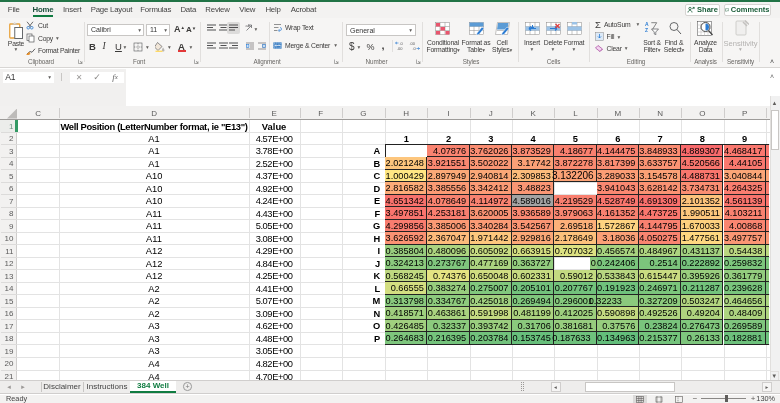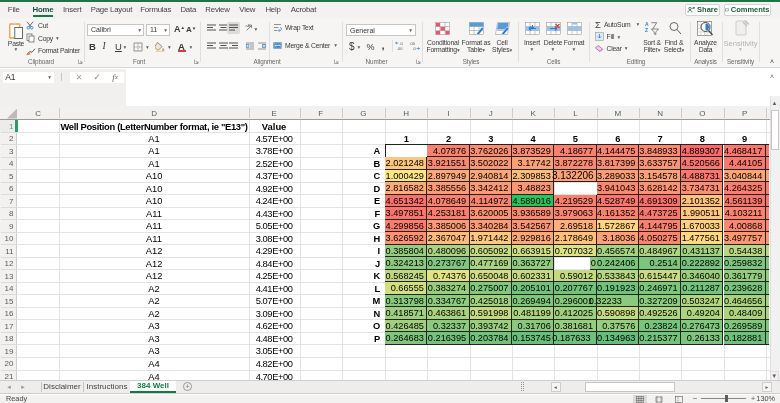--- a/index.html
+++ b/index.html
@@ -550,21 +550,21 @@
 <div class="ab rt" style="left:512.0px;top:182.35px;width:42.3px;height:12.51px;background:#fa9674;border-right:0.8px solid #222;border-bottom:0.8px solid #222;font-size:9.2px;color:#000;padding-right:2.5px;">3.48823</div>
 <div class="ab rt" style="left:554.3px;top:182.35px;width:42.3px;height:12.51px;background:#fa9073;border-right:0.8px solid #222;border-bottom:0.8px solid #222;font-size:9.2px;color:#000;padding-right:2.5px;margin-top:26px;">3.671013</div>
 <div class="ab rt" style="left:596.6px;top:182.35px;width:42.3px;height:12.51px;background:#fa8871;border-right:0.8px solid #222;border-bottom:0.8px solid #222;font-size:9.2px;color:#000;padding-right:2.5px;">3.941043</div>
 <div class="ab rt" style="left:638.9px;top:182.35px;width:42.3px;height:12.51px;background:#fa9273;border-right:0.8px solid #222;border-bottom:0.8px solid #222;font-size:9.2px;color:#000;padding-right:2.5px;">3.628142</div>
 <div class="ab rt" style="left:681.2px;top:182.35px;width:42.3px;height:12.51px;background:#fa8e72;border-right:0.8px solid #222;border-bottom:0.8px solid #222;font-size:9.2px;color:#000;padding-right:2.5px;">3.734731</div>
 <div class="ab rt" style="left:723.5px;top:182.35px;width:42.3px;height:12.51px;background:#f97d6f;border-right:0.8px solid #222;border-bottom:0.8px solid #222;font-size:9.2px;color:#000;padding-right:2.5px;">4.264325</div>
 <div class="ab" style="left:765.8px;top:182.35px;width:3.7000000000000455px;height:12.51px;background:#f97d6f;border-bottom:0.8px solid #222;"></div>
 <div class="ab rt" style="left:385.1px;top:194.85999999999999px;width:42.3px;height:12.51px;background:#f8716c;border-right:0.8px solid #222;border-bottom:0.8px solid #222;font-size:9.2px;color:#000;padding-right:2.5px;">4.651342</div>
 <div class="ab rt" style="left:427.40000000000003px;top:194.85999999999999px;width:42.3px;height:12.51px;background:#f98370;border-right:0.8px solid #222;border-bottom:0.8px solid #222;font-size:9.2px;color:#000;padding-right:2.5px;">4.078649</div>
 <div class="ab rt" style="left:469.70000000000005px;top:194.85999999999999px;width:42.3px;height:12.51px;background:#f98270;border-right:0.8px solid #222;border-bottom:0.8px solid #222;font-size:9.2px;color:#000;padding-right:2.5px;">4.114972</div>
-<div class="ab rt" style="left:512.0px;top:194.85999999999999px;width:42.3px;height:12.51px;background:#22c55e;border-right:0.8px solid #222;border-bottom:0.8px solid #222;font-size:9.2px;color:#000;padding-right:2.5px;">4.589016</div>
+<div class="ab rt" style="left:512.0px;top:194.85999999999999px;width:42.3px;height:12.51px;background:#a3a3a3;border-right:0.8px solid #222;border-bottom:0.8px solid #222;font-size:9.2px;color:#000;padding-right:2.5px;">4.589016</div>
 <div class="ab rt" style="left:554.3px;top:194.85999999999999px;width:42.3px;height:12.51px;background:#f97f6f;border-right:0.8px solid #222;border-bottom:0.8px solid #222;font-size:9.2px;color:#000;padding-right:2.5px;">4.219529</div>
 <div class="ab rt" style="left:596.6px;top:194.85999999999999px;width:42.3px;height:12.51px;background:#f9756d;border-right:0.8px solid #222;border-bottom:0.8px solid #222;font-size:9.2px;color:#000;padding-right:2.5px;">4.528749</div>
 <div class="ab rt" style="left:638.9px;top:194.85999999999999px;width:42.3px;height:12.51px;background:#f86f6c;border-right:0.8px solid #222;border-bottom:0.8px solid #222;font-size:9.2px;color:#000;padding-right:2.5px;">4.691309</div>
 <div class="ab rt" style="left:681.2px;top:194.85999999999999px;width:42.3px;height:12.51px;background:#fdc37c;border-right:0.8px solid #222;border-bottom:0.8px solid #222;font-size:9.2px;color:#000;padding-right:2.5px;">2.101352</div>
 <div class="ab rt" style="left:723.5px;top:194.85999999999999px;width:42.3px;height:12.51px;background:#f9746d;border-right:0.8px solid #222;border-bottom:0.8px solid #222;font-size:9.2px;color:#000;padding-right:2.5px;">4.561139</div>
 <div class="ab" style="left:765.8px;top:194.85999999999999px;width:3.7000000000000455px;height:12.51px;background:#f9746d;border-bottom:0.8px solid #222;"></div>
 <div class="ab rt" style="left:385.1px;top:207.37px;width:42.3px;height:12.51px;background:#f9746d;border-right:0.8px solid #222;border-bottom:0.8px solid #222;font-size:9.2px;color:#000;padding-right:2.5px;">3.497851</div>
 <div class="ab rt" style="left:427.40000000000003px;top:207.37px;width:42.3px;height:12.51px;background:#f97e6f;border-right:0.8px solid #222;border-bottom:0.8px solid #222;font-size:9.2px;color:#000;padding-right:2.5px;">4.253181</div>
 <div class="ab rt" style="left:469.70000000000005px;top:207.37px;width:42.3px;height:12.51px;background:#fa9273;border-right:0.8px solid #222;border-bottom:0.8px solid #222;font-size:9.2px;color:#000;padding-right:2.5px;">3.620005</div>
 <div class="ab rt" style="left:512.0px;top:207.37px;width:42.3px;height:12.51px;background:#fa8871;border-right:0.8px solid #222;border-bottom:0.8px solid #222;font-size:9.2px;color:#000;padding-right:2.5px;">3.936589</div>
@@ -614,21 +614,21 @@
 <div class="ab rt" style="left:681.2px;top:257.40999999999997px;width:42.3px;height:12.51px;background:#76c37c;border-right:0.8px solid #222;border-bottom:0.8px solid #222;font-size:9.2px;color:#000;padding-right:2.5px;">0.222892</div>
 <div class="ab rt" style="left:723.5px;top:257.40999999999997px;width:42.3px;height:12.51px;background:#7dc67d;border-right:0.8px solid #222;border-bottom:0.8px solid #222;font-size:9.2px;color:#000;padding-right:2.5px;">0.259832</div>
 <div class="ab" style="left:765.8px;top:257.40999999999997px;width:3.7000000000000455px;height:12.51px;background:#7dc67d;border-bottom:0.8px solid #222;"></div>
 <div class="ab rt" style="left:385.1px;top:269.91999999999996px;width:42.3px;height:12.51px;background:#bfd880;border-right:0.8px solid #222;border-bottom:0.8px solid #222;font-size:9.2px;color:#000;padding-right:2.5px;">0.568245</div>
 <div class="ab rt" style="left:427.40000000000003px;top:269.91999999999996px;width:42.3px;height:12.51px;background:#e4e382;border-right:0.8px solid #222;border-bottom:0.8px solid #222;font-size:9.2px;color:#000;padding-right:2.5px;">0.74376</div>
 <div class="ab rt" style="left:469.70000000000005px;top:269.91999999999996px;width:42.3px;height:12.51px;background:#d0dd81;border-right:0.8px solid #222;border-bottom:0.8px solid #222;font-size:9.2px;color:#000;padding-right:2.5px;">0.650048</div>
 <div class="ab rt" style="left:512.0px;top:269.91999999999996px;width:42.3px;height:12.51px;background:#c6db81;border-right:0.8px solid #222;border-bottom:0.8px solid #222;font-size:9.2px;color:#000;padding-right:2.5px;">0.602331</div>
 <div class="ab rt" style="left:554.3px;top:269.91999999999996px;width:42.3px;height:12.51px;background:#c3da81;border-right:0.8px solid #222;border-bottom:0.8px solid #222;font-size:9.2px;color:#000;padding-right:2.5px;">0.59012</div>
 <div class="ab rt" style="left:596.6px;top:269.91999999999996px;width:42.3px;height:12.51px;background:#b7d680;border-right:0.8px solid #222;border-bottom:0.8px solid #222;font-size:9.2px;color:#000;padding-right:2.5px;">0.533843</div>
 <div class="ab rt" style="left:638.9px;top:269.91999999999996px;width:42.3px;height:12.51px;background:#c9db81;border-right:0.8px solid #222;border-bottom:0.8px solid #222;font-size:9.2px;color:#000;padding-right:2.5px;">0.615447</div>
-<div class="ab rt" style="left:681.2px;top:269.91999999999996px;width:42.3px;height:12.51px;background:#9ace7e;border-right:0.8px solid #222;border-bottom:0.8px solid #222;font-size:9.2px;color:#000;padding-right:2.5px;">0.346040</div>
+<div class="ab rt" style="left:681.2px;top:269.91999999999996px;width:42.3px;height:12.51px;background:#9ace7e;border-right:0.8px solid #222;border-bottom:0.8px solid #222;font-size:9.2px;color:#000;padding-right:2.5px;">0.395926</div>
 <div class="ab rt" style="left:723.5px;top:269.91999999999996px;width:42.3px;height:12.51px;background:#93cc7e;border-right:0.8px solid #222;border-bottom:0.8px solid #222;font-size:9.2px;color:#000;padding-right:2.5px;">0.361779</div>
 <div class="ab" style="left:765.8px;top:269.91999999999996px;width:3.7000000000000455px;height:12.51px;background:#93cc7e;border-bottom:0.8px solid #222;"></div>
 <div class="ab rt" style="left:385.1px;top:282.42999999999995px;width:42.3px;height:12.51px;background:#d3de81;border-right:0.8px solid #222;border-bottom:0.8px solid #222;font-size:9.2px;color:#000;padding-right:2.5px;">0.66555</div>
 <div class="ab rt" style="left:427.40000000000003px;top:282.42999999999995px;width:42.3px;height:12.51px;background:#98cd7e;border-right:0.8px solid #222;border-bottom:0.8px solid #222;font-size:9.2px;color:#000;padding-right:2.5px;">0.383274</div>
 <div class="ab rt" style="left:469.70000000000005px;top:282.42999999999995px;width:42.3px;height:12.51px;background:#81c77d;border-right:0.8px solid #222;border-bottom:0.8px solid #222;font-size:9.2px;color:#000;padding-right:2.5px;">0.275007</div>
 <div class="ab rt" style="left:512.0px;top:282.42999999999995px;width:42.3px;height:12.51px;background:#72c27c;border-right:0.8px solid #222;border-bottom:0.8px solid #222;font-size:9.2px;color:#000;padding-right:2.5px;">0.205101</div>
 <div class="ab rt" style="left:554.3px;top:282.42999999999995px;width:42.3px;height:12.51px;background:#72c27c;border-right:0.8px solid #222;border-bottom:0.8px solid #222;font-size:9.2px;color:#000;padding-right:2.5px;">0.207767</div>
 <div class="ab rt" style="left:596.6px;top:282.42999999999995px;width:42.3px;height:12.51px;background:#6fc17c;border-right:0.8px solid #222;border-bottom:0.8px solid #222;font-size:9.2px;color:#000;padding-right:2.5px;">0.191923</div>
 <div class="ab rt" style="left:638.9px;top:282.42999999999995px;width:42.3px;height:12.51px;background:#7bc57c;border-right:0.8px solid #222;border-bottom:0.8px solid #222;font-size:9.2px;color:#000;padding-right:2.5px;">0.246971</div>
 <div class="ab rt" style="left:681.2px;top:282.42999999999995px;width:42.3px;height:12.51px;background:#73c37c;border-right:0.8px solid #222;border-bottom:0.8px solid #222;font-size:9.2px;color:#000;padding-right:2.5px;">0.211287</div>

